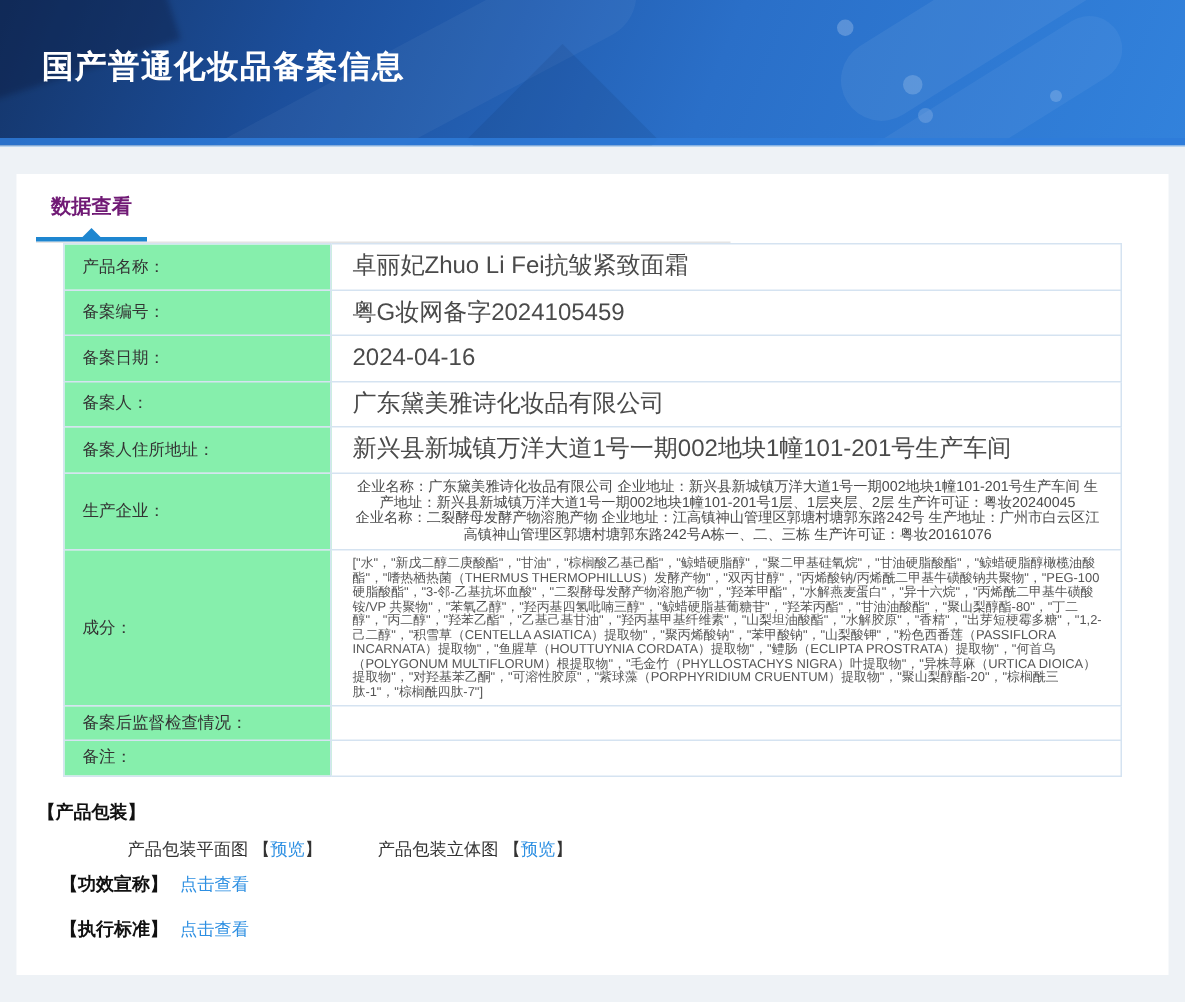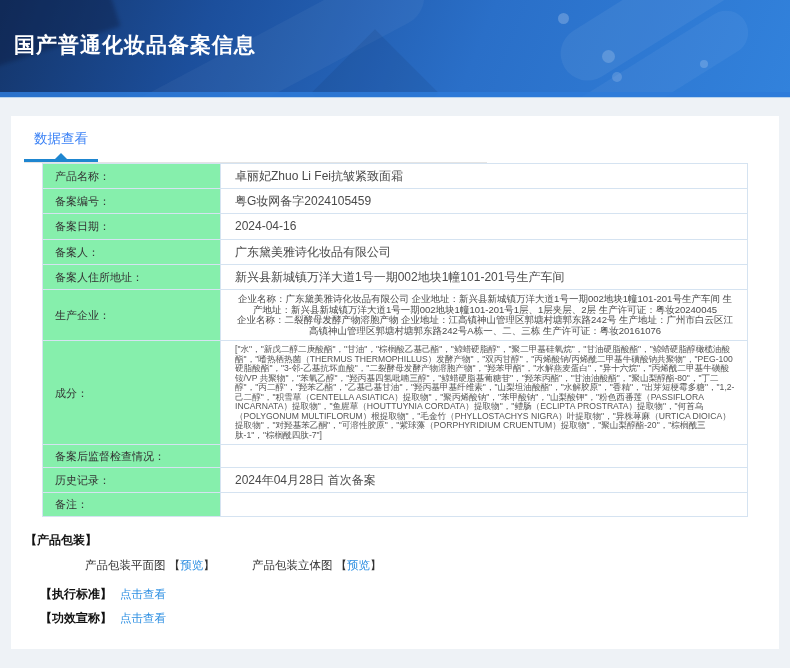--- a/index.html
+++ b/index.html
@@ -3,55 +3,55 @@
 <meta charset="utf-8">
 <style>
   html,body{margin:0;padding:0;background:#eef2f6;}
   body{width:790px;font-family:"Liberation Sans","DejaVu Sans",sans-serif;-webkit-font-smoothing:antialiased;}
 
   
   .header{position:relative;height:97px;overflow:hidden;
     background:linear-gradient(112deg,#14356a 0%,#1c4f9c 26%,#2a6fc8 60%,#3282dc 100%);
     border-bottom:1px solid #b9d4ee;}
   .header .bottomband{position:absolute;left:0;bottom:0;width:100%;height:5px;background:#2e7bd9;opacity:.85;}
-  .header h1{position:absolute;left:14px;top:32px;margin:0;font-size:21px;line-height:1.2;
+  .header h1{position:absolute;left:28px;top:32px;margin:0;font-size:21px;line-height:1.2;
     color:#ffffff;font-weight:bold;letter-spacing:1px;}
   .deco{position:absolute;pointer-events:none;}
   .deco.pill1{left:545px;top:-28px;width:260px;height:54px;border-radius:28px;background:rgba(255,255,255,0.06);transform:rotate(-32deg);}
   .deco.pill2{left:560px;top:52px;width:200px;height:44px;border-radius:24px;background:rgba(255,255,255,0.05);transform:rotate(-32deg);}
   .deco.pill3{left:110px;top:30px;width:330px;height:60px;border-radius:30px;background:rgba(255,255,255,0.045);transform:rotate(-28deg);}
   .deco.chev{left:330px;top:48px;width:90px;height:90px;background:rgba(10,30,70,0.10);transform:rotate(45deg);}
   .deco.corner{left:-30px;top:-40px;width:140px;height:90px;background:rgba(8,20,52,0.35);transform:rotate(-18deg);filter:blur(2px);}
   .deco.c1{left:558px;top:13px;width:11px;height:11px;border-radius:50%;background:rgba(255,255,255,0.22);}
   .deco.c2{left:602px;top:50px;width:13px;height:13px;border-radius:50%;background:rgba(255,255,255,0.18);}
   .deco.c3{left:612px;top:72px;width:10px;height:10px;border-radius:50%;background:rgba(255,255,255,0.16);}
   .deco.c4{left:700px;top:60px;width:8px;height:8px;border-radius:50%;background:rgba(255,255,255,0.18);}
 
   
   .card{width:768px;margin:18px 0 0 11px;background:#ffffff;padding-bottom:22px;}
 
   
   .tabs{margin-left:13px;width:463px;border-bottom:1px solid #e4e4e4;padding-top:13px;}
-  .tab{display:inline-block;position:relative;color:#3b82f6;font-weight:normal;font-size:13.5px;
+  .tab{display:inline-block;position:relative;color:#701a75;font-weight:bold;font-size:13.5px;
     padding:0 10px 11px 10px;border-bottom:3px solid #1e86d0;cursor:pointer;}
   .tab .tri{position:absolute;left:50%;bottom:0;transform:translateX(-50%);
     width:0;height:0;border-left:6px solid transparent;border-right:6px solid transparent;border-bottom:6px solid #1e86d0;}
 
   
   .sec-title{font-weight:bold;font-size:12px;color:#111;}
   .sec-product{margin:13px 0 5px 31px;}
   .sec-packaging{margin:15px 0 9px 14px;}
 
   
   .tbl{display:table;border-collapse:collapse;margin:0 31px;width:705px;border:1px solid #bcd4ea;}
   .tr{display:table-row;}
   .th{display:table-cell;width:155px;background:#86efac;border:1px solid #d5e3f1;
     padding:4px 10px 4px 12px;font-size:11px;color:#333;vertical-align:middle;line-height:1.3;}
   .td{display:table-cell;border:1px solid #d5e3f1;padding:4px 12px 4px 14px;
-    font-size:12px;color:#4a4a4a;vertical-align:middle;line-height:1.35;}
+    font-size:16px;color:#4a4a4a;vertical-align:middle;line-height:1.35;}
   .tr:nth-child(6) .td{font-size:9.5px;line-height:1.12;padding-top:4px;padding-bottom:4px;text-align:center;}
   .tr:nth-child(6) .td p{margin:0;}
   .tr:nth-child(7) .td{font-size:8.6px;line-height:1.1;padding:4px 8px 4px 14px;color:#555;letter-spacing:0;}
 
   
   .pack-line{margin-left:74px;font-size:11.5px;color:#333;}
   .pack-item2{margin-left:34px;}
   a.link{color:#2d8fe2;text-decoration:none;cursor:pointer;}
   .bracket{color:#333;}
   .std-line{margin:13px 0 0 29px;font-size:12px;color:#111;}
@@ -116,39 +116,35 @@
       </div>
       <div class="tr">
         <div class="th">成分：</div>
         <div class="td">["水"，"新戊二醇二庚酸酯"，"甘油"，"棕榈酸乙基己酯"，"鲸蜡硬脂醇"，"聚二甲基硅氧烷"，"甘油硬脂酸酯"，"鲸蜡硬脂醇橄榄油酸酯"，"嗜热栖热菌（THERMUS THERMOPHILLUS）发酵产物"，"双丙甘醇"，"丙烯酸钠/丙烯酰二甲基牛磺酸钠共聚物"，"PEG-100 硬脂酸酯"，"3-邻-乙基抗坏血酸"，"二裂酵母发酵产物溶胞产物"，"羟苯甲酯"，"水解燕麦蛋白"，"异十六烷"，"丙烯酰二甲基牛磺酸铵/VP 共聚物"，"苯氧乙醇"，"羟丙基四氢吡喃三醇"，"鲸蜡硬脂基葡糖苷"，"羟苯丙酯"，"甘油油酸酯"，"聚山梨醇酯-80"，"丁二醇"，"丙二醇"，"羟苯乙酯"，"乙基己基甘油"，"羟丙基甲基纤维素"，"山梨坦油酸酯"，"水解胶原"，"香精"，"出芽短梗霉多糖"，"1,2-己二醇"，"积雪草（CENTELLA ASIATICA）提取物"，"聚丙烯酸钠"，"苯甲酸钠"，"山梨酸钾"，"粉色西番莲（PASSIFLORA INCARNATA）提取物"，"鱼腥草（HOUTTUYNIA CORDATA）提取物"，"鳢肠（ECLIPTA PROSTRATA）提取物"，"何首乌（POLYGONUM MULTIFLORUM）根提取物"，"毛金竹（PHYLLOSTACHYS NIGRA）叶提取物"，"异株荨麻（URTICA DIOICA）提取物"，"对羟基苯乙酮"，"可溶性胶原"，"紫球藻（PORPHYRIDIUM CRUENTUM）提取物"，"聚山梨醇酯-20"，"棕榈酰三肽-1"，"棕榈酰四肽-7"]</div>
       </div>
       <div class="tr">
         <div class="th">备案后监督检查情况：</div>
         <div class="td"></div>
       </div>
       <div class="tr">
-        <div class="th">历史记录：</div>
-        <div class="td">2024年04月28日 首次备案</div>
-      </div>
-      <div class="tr">
         <div class="th">备注：</div>
         <div class="td"></div>
       </div>
     </div>
 
   <div class="sec-title sec-packaging">【产品包装】</div>
 
   <div class="pack-line">
     <span>产品包装平面图</span>
     <span class="bracket">【</span><a class="link">预览</a><span class="bracket">】</span>
     <span class="pack-item2">产品包装立体图</span>
     <span class="bracket">【</span><a class="link">预览</a><span class="bracket">】</span>
   </div>
 
+  <div class="std-line eff-line">
+    <span class="sec-inline">【功效宣称】</span><a class="link">点击查看</a>
+  </div>
+
   <div class="std-line">
     <span class="sec-inline">【执行标准】</span><a class="link">点击查看</a>
-  </div>
-
-  <div class="std-line eff-line">
-    <span class="sec-inline">【功效宣称】</span><a class="link">点击查看</a>
   </div>
 
 </div>
 
 </body></html>

